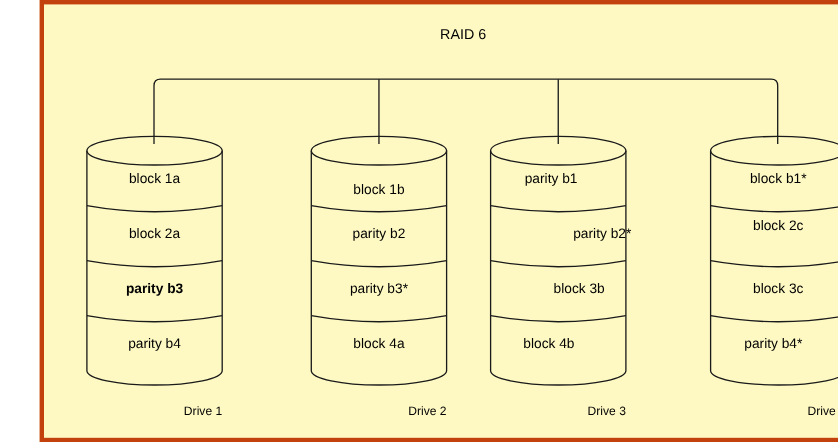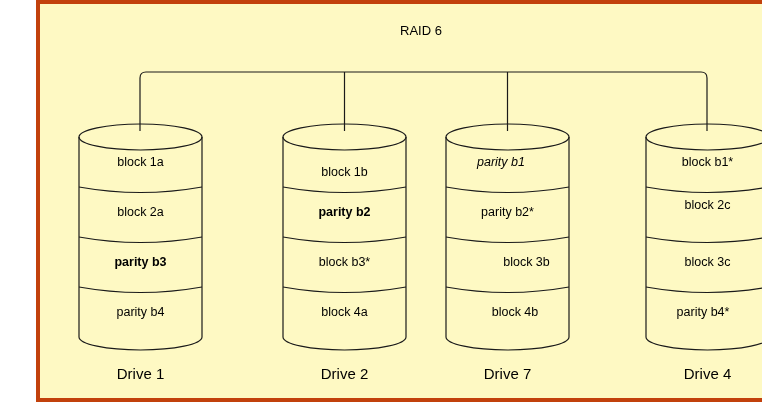--- a/index.html
+++ b/index.html
@@ -44,23 +44,23 @@
   .cell-label {
     position: absolute;
     font-size: 12.5px;
     color: #000000;
     text-align: center;
     white-space: pre;
     line-height: 14px;
   }
   .drive-label {
     position: absolute;
-    font-size: 15px;
+    font-size: 11px;
     color: #000000;
-    text-align: center;
+    text-align: right;
     white-space: pre;
     line-height: 14px;
   }
 </style>
 </head>
 <body>
 
 <div id="canvas">
 
   <svg id="diagram-svg" viewBox="0 0 762 402" xmlns="http://www.w3.org/2000/svg">
@@ -105,29 +105,29 @@
     <span class="title-line">RAID 6</span>
   </div>
 
   <div id="text-layer">
       <div class="cell-label" style="left: 39px; width: 123px; top: 151px;">block 1a</div>
       <div class="cell-label" style="left: 39px; width: 123px; top: 201px;">block 2a</div>
       <div class="cell-label" style="left: 39px; width: 123px; top: 251px; font-weight: bold;">parity b3</div>
       <div class="cell-label" style="left: 39px; width: 123px; top: 301px;">parity b4</div>
       <div class="drive-label" style="left: 39px; width: 123px; top: 363px;">Drive 1</div>
       <div class="cell-label" style="left: 243px; width: 123px; top: 161px;">block 1b</div>
-      <div class="cell-label" style="left: 243px; width: 123px; top: 201px; font-weight: bold;">parity b2</div>
-      <div class="cell-label" style="left: 243px; width: 123px; top: 251px;">block b3*</div>
+      <div class="cell-label" style="left: 243px; width: 123px; top: 201px;">parity b2</div>
+      <div class="cell-label" style="left: 243px; width: 123px; top: 251px;">parity b3*</div>
       <div class="cell-label" style="left: 243px; width: 123px; top: 301px;">block 4a</div>
       <div class="drive-label" style="left: 243px; width: 123px; top: 363px;">Drive 2</div>
-      <div class="cell-label" style="left: 406px; width: 110px; top: 151px; font-style: italic;">parity b1</div>
-      <div class="cell-label" style="left: 406px; width: 123px; top: 201px;">parity b2*</div>
+      <div class="cell-label" style="left: 406px; width: 110px; top: 151px;">parity b1</div>
+      <div class="cell-label" style="left: 406px; width: 123px; top: 201px; padding-left: 40px;">parity b2*</div>
       <div class="cell-label" style="left: 406px; width: 123px; top: 251px; padding-left: 19px;">block 3b</div>
-      <div class="cell-label" style="left: 422px; width: 106px; top: 301px;">block 4b</div>
-      <div class="drive-label" style="left: 406px; width: 123px; top: 363px;">Drive 7</div>
+      <div class="cell-label" style="left: 406px; width: 106px; top: 301px;">block 4b</div>
+      <div class="drive-label" style="left: 406px; width: 123px; top: 363px;">Drive 3</div>
       <div class="cell-label" style="left: 606px; width: 123px; top: 151px;">block b1*</div>
       <div class="cell-label" style="left: 606px; width: 123px; top: 194px;">block 2c</div>
       <div class="cell-label" style="left: 606px; width: 123px; top: 251px;">block 3c</div>
       <div class="cell-label" style="left: 606px; width: 114px; top: 301px;">parity b4*</div>
       <div class="drive-label" style="left: 606px; width: 123px; top: 363px;">Drive 4</div>
     </div>
 
 </div>
 
 </body></html>

